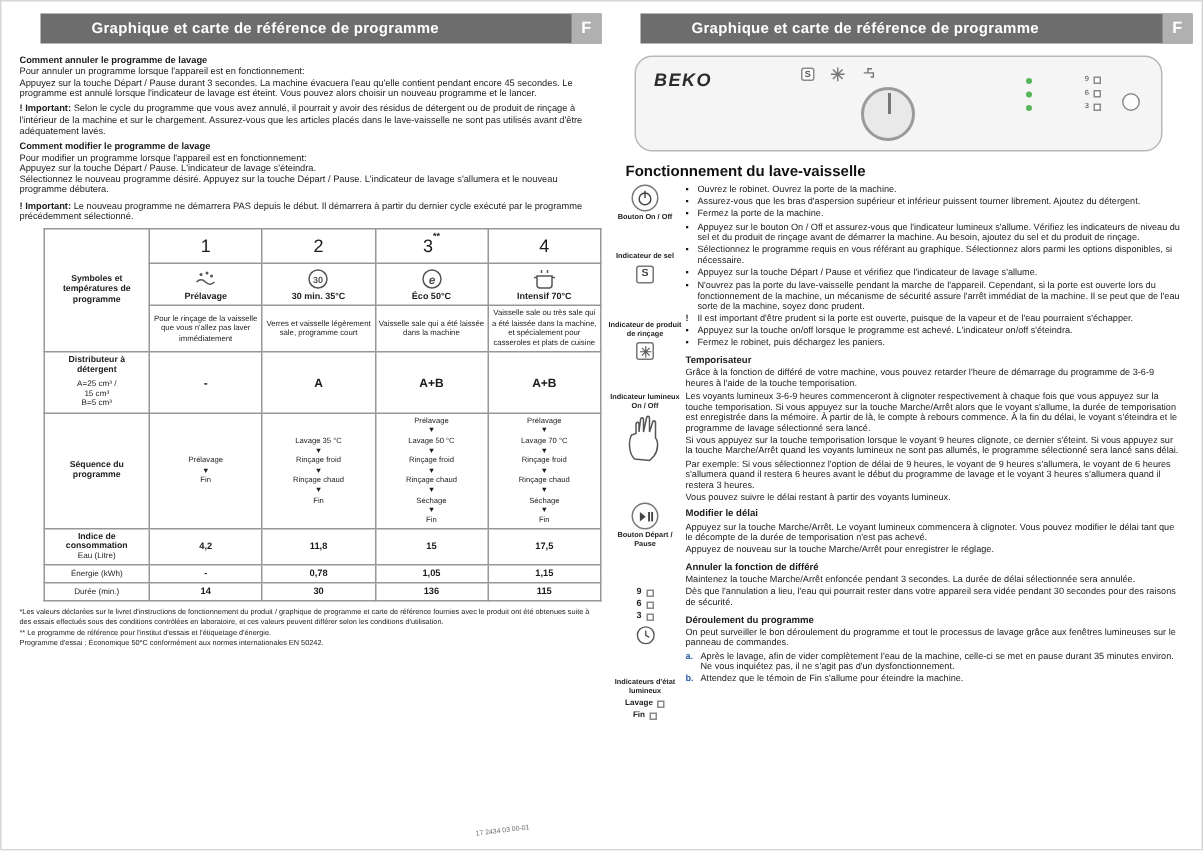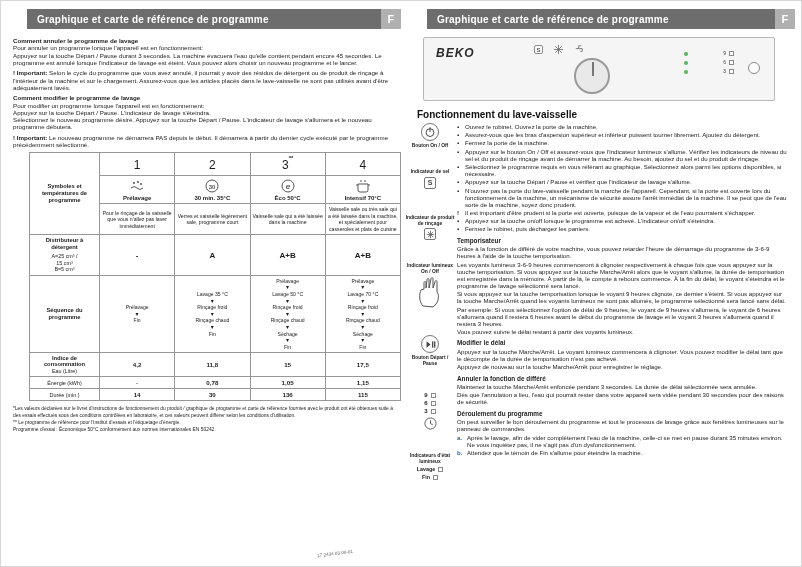--- a/index.html
+++ b/index.html
@@ -4,21 +4,21 @@
 <style>
   *{margin:0;padding:0;box-sizing:border-box;}
   html,body{background:#f3f3f3;}
   body{font-family:"Liberation Sans","DejaVu Sans",sans-serif;color:#1c1c1c;}
   .sheet{position:relative;width:802px;height:567px;background:#ffffff;border:1px solid #d6d6d6;overflow:hidden;margin:0 auto;}
   .page{position:absolute;top:8px;height:553px;background:#fff;}
   .page-left{left:8px;width:392px;}
   .page-right{left:402px;width:392px;}
 
   .pagehead{height:20px;background:#6d6d6d;color:#fff;display:flex;align-items:center;font-weight:bold;font-size:10px;letter-spacing:.2px;}
-  .pagehead .ph-title{flex:1;padding-left:10px;}
+  .pagehead .ph-title{flex:1;padding-left:10px;margin-left:24px;}
   .fbadge{width:20px;height:20px;background:#b0b0b0;color:#fff;display:flex;align-items:center;justify-content:center;font-size:11px;font-weight:bold;}
   .page-left .pagehead{margin-left:18px;}
   .page-right .pagehead{margin-left:24px;}
 
   
   .ltext{padding:5px 8px 0 4px;font-size:6.2px;line-height:1.18;}
   .ltext .h{font-weight:bold;margin-top:3px;}
   .ltext p{margin:0;}
   .ltext .imp{margin:3px 0;}
   .ltext .imp b{font-weight:bold;}
@@ -38,21 +38,21 @@
   .t-seq{font-size:5.1px;line-height:1.3;white-space:pre-line;vertical-align:top;padding-top:4px;}
   .t-cons-lbl{font-size:5.4px;text-align:left;padding-left:3px;font-weight:normal;}
   .t-cons-head{font-weight:bold;font-size:5.8px;display:block;margin-bottom:1px;}
   .t-val{font-size:6.2px;font-weight:bold;}
 
   .footnotes{margin:5px 6px 0 4px;font-size:4.9px;line-height:1.25;color:#222;}
   .footnotes .fn{margin-bottom:1px;}
   .doccode{position:absolute;right:48px;bottom:6px;font-size:4.6px;color:#666;transform:rotate(-7deg);}
 
   
-  .panel-box{position:absolute;left:20px;top:28px;width:352px;height:64px;border:1px solid #b8b8b8;background:#f5f5f5;border-radius:2px;}
+  .panel-box{position:absolute;left:20px;top:28px;width:352px;height:64px;border:1px solid #b8b8b8;background:#f5f5f5;border-radius:12px;}
   .beko{position:absolute;left:12px;top:8px;font-weight:bold;font-style:italic;font-size:12px;letter-spacing:1px;color:#2b2b2b;}
   .panel-icon-row{position:absolute;left:110px;top:6px;display:flex;gap:10px;align-items:center;}
   .pi-box{width:9px;height:9px;border:1px solid #8a8a8a;border-radius:2px;font-size:6px;font-weight:bold;display:flex;align-items:center;justify-content:center;color:#555;background:#fff;}
   .knob{position:absolute;left:150px;top:20px;width:36px;height:36px;border:2px solid #9a9a9a;border-radius:50%;background:#e9e9e9;}
   .knob::after{content:"";position:absolute;left:16px;top:2px;width:2px;height:14px;background:#777;}
   .panel-leds{position:absolute;right:86px;top:14px;display:flex;flex-direction:column;gap:5px;}
   .led{width:4px;height:4px;border-radius:50%;background:#57b65a;}
   .panel-delay{position:absolute;right:40px;top:12px;font-size:5px;color:#444;display:flex;flex-direction:column;gap:3px;}
   .panel-delay .row{display:flex;align-items:center;gap:3px;}
   .sq{width:5px;height:5px;border:1px solid #8a8a8a;background:#fff;}

